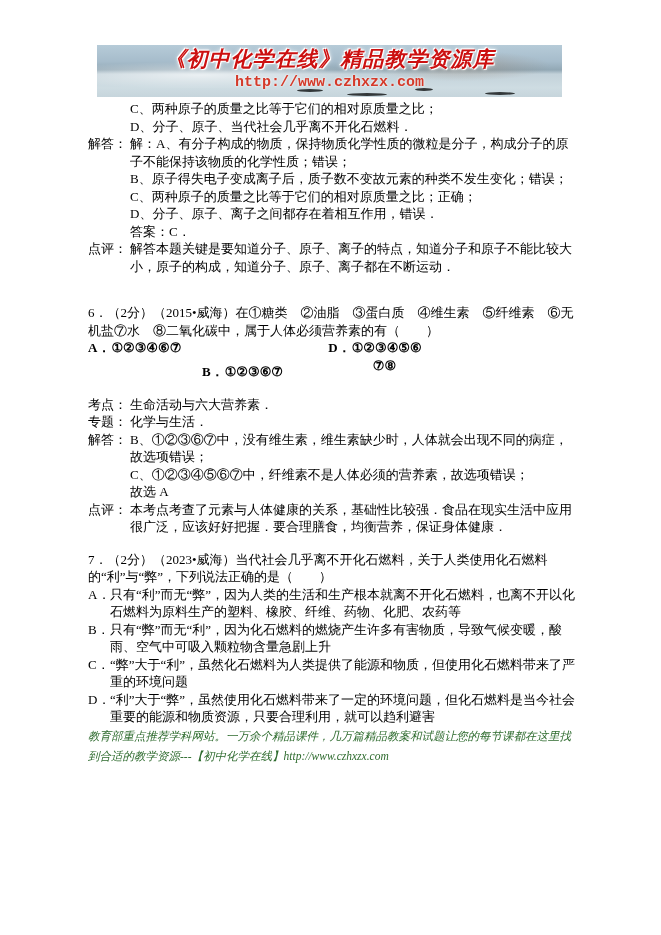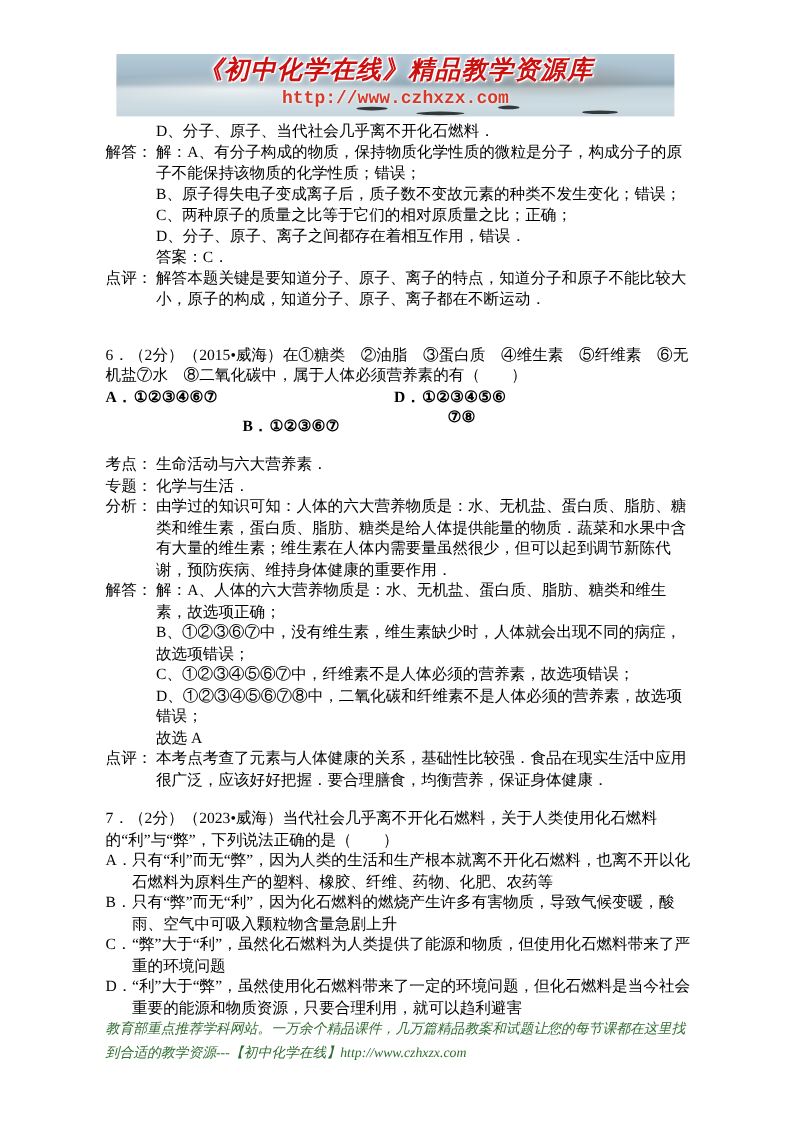--- a/index.html
+++ b/index.html
@@ -67,20 +67,21 @@
     <div class="boat b1"></div>
     <div class="boat b2"></div>
     <div class="boat b3"></div>
     <div class="boat b4"></div>
     <div class="banner-title" style="color: rgb(204, 16, 16);">《初中化学在线》精品教学资源库</div>
     <div class="banner-url" style="color: rgb(212, 58, 42);">http://www.czhxzx.com</div>
   </div>
 
   <div class="content">
 
+    <div class="indent">C、两种原子的质量之比等于它们的相对原质量之比；</div>
     <div class="indent">D、分子、原子、当代社会几乎离不开化石燃料．</div>
 
     <div class="hang">
       <span class="hlabel">解答：</span>
       <div>解：A、有分子构成的物质，保持物质化学性质的微粒是分子，构成分子的原子不能保持该物质的化学性质；错误；</div>
       <div>B、原子得失电子变成离子后，质子数不变故元素的种类不发生变化；错误；</div>
       <div>C、两种原子的质量之比等于它们的相对原质量之比；正确；</div>
       <div>D、分子、原子、离子之间都存在着相互作用，错误．</div>
       <div>答案：C．</div>
     </div>
@@ -112,31 +113,25 @@
     <div class="gap-md"></div>
 
     <div class="hang">
       <span class="hlabel">考点：</span>
       <div>生命活动与六大营养素．</div>
     </div>
     <div class="hang">
       <span class="hlabel">专题：</span>
       <div>化学与生活．</div>
     </div>
-    <div class="hang">
-      <span class="hlabel">分析：</span>
-      <div>由学过的知识可知：人体的六大营养物质是：水、无机盐、蛋白质、脂肪、糖类和维生素，蛋白质、脂肪、糖类是给人体提供能量的物质．蔬菜和水果中含有大量的维生素；维生素在人体内需要量虽然很少，但可以起到调节新陈代谢，预防疾病、维持身体健康的重要作用．</div>
-    </div>
 
     <div class="hang">
       <span class="hlabel">解答：</span>
-      <div>解：A、人体的六大营养物质是：水、无机盐、蛋白质、脂肪、糖类和维生素，故选项正确；</div>
       <div>B、①②③⑥⑦中，没有维生素，维生素缺少时，人体就会出现不同的病症，故选项错误；</div>
       <div>C、①②③④⑤⑥⑦中，纤维素不是人体必须的营养素，故选项错误；</div>
-      <div>D、①②③④⑤⑥⑦⑧中，二氧化碳和纤维素不是人体必须的营养素，故选项错误；</div>
       <div>故选 A</div>
     </div>
 
     <div class="hang">
       <span class="hlabel">点评：</span>
       <div>本考点考查了元素与人体健康的关系，基础性比较强．食品在现实生活中应用很广泛，应该好好把握．要合理膳食，均衡营养，保证身体健康．</div>
     </div>
 
     <div class="gap-md"></div>
 

